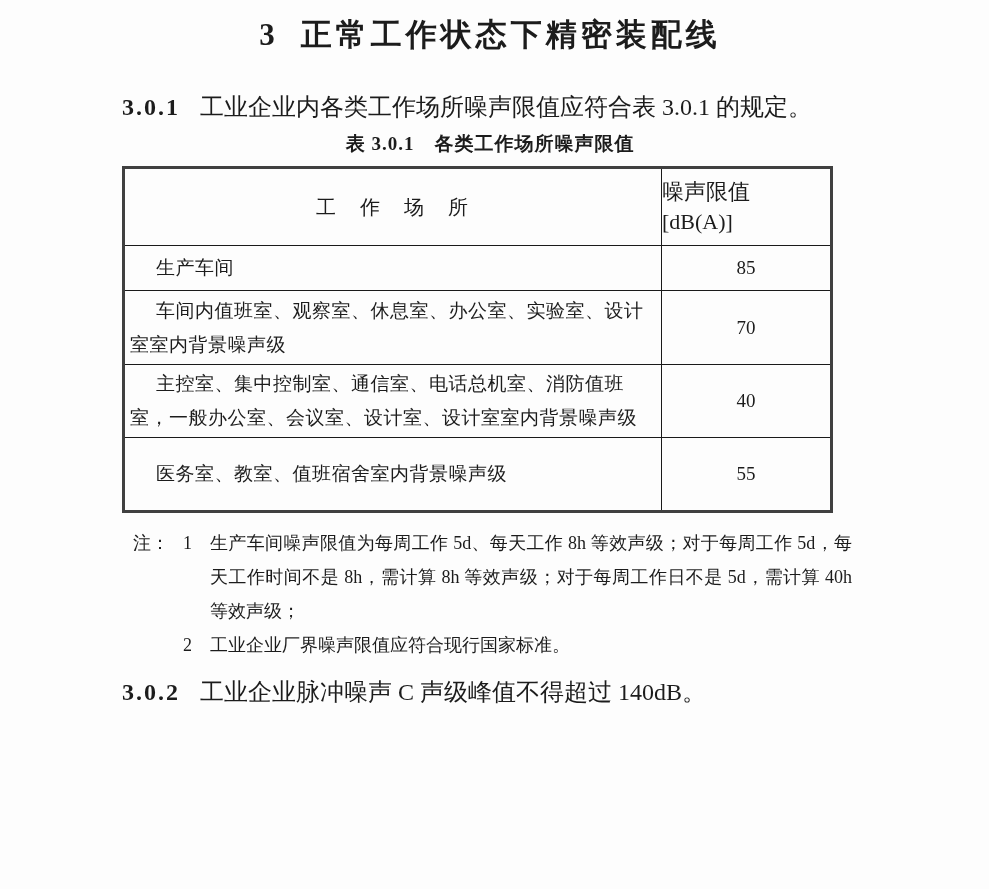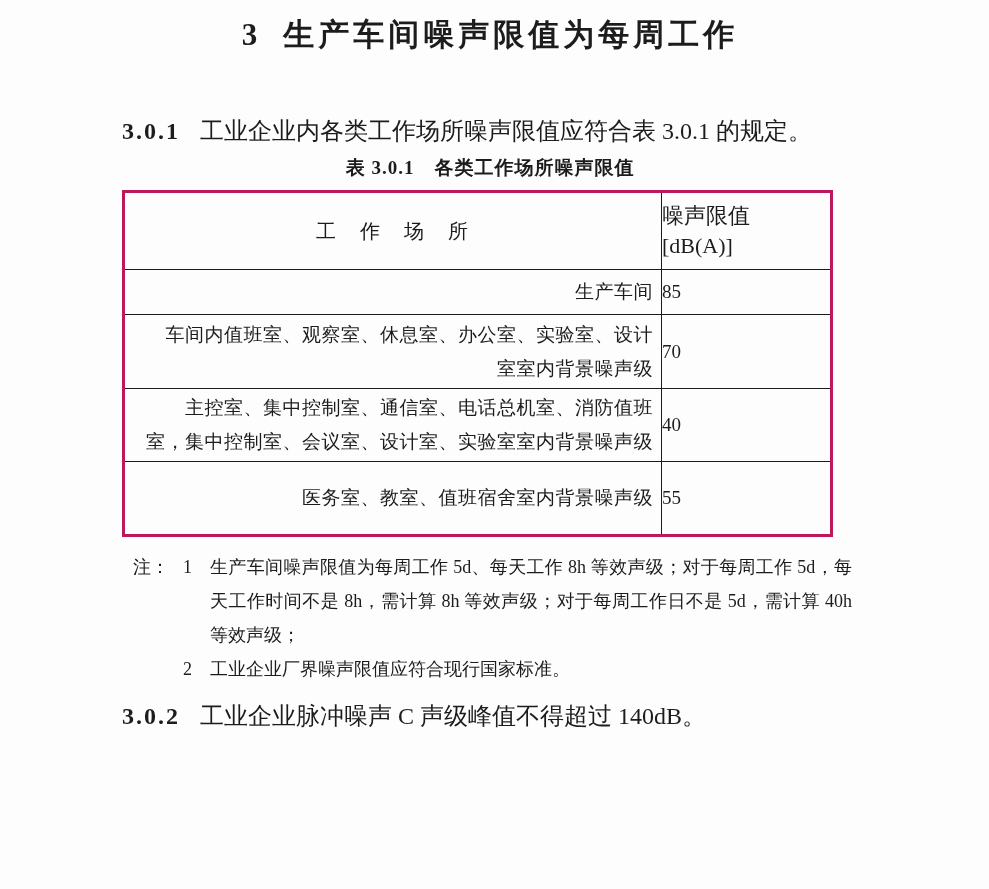--- a/index.html
+++ b/index.html
@@ -32,21 +32,21 @@
     font-size: 24px;
     line-height: 43px;
     text-align: justify;
     text-justify: inter-ideograph;
   }
   .clause .clause-num {
     font-weight: bold;
     letter-spacing: 2px;
     margin-right: 20px;
   }
-  .clause-301 { margin-top: 54px; }
+  .clause-301 { margin-top: 30px; }
   .clause-302 { margin-top: 9px; }
   .clause-303 { margin-top: 0; }
   
   .table-caption {
     margin-top: 1px;
     text-align: center;
     font-size: 19px;
     font-weight: bold;
     letter-spacing: 1px;
     line-height: 28px;
@@ -55,49 +55,50 @@
   table.noise-table {
     margin-top: 8px;
     width: 711px;
     border-collapse: collapse;
     table-layout: fixed;
     font-size: 19px;
   }
   table.noise-table, table.noise-table th, table.noise-table td {
     border: 1.5px solid #1a1a1a;
   }
-  table.noise-table { border: 3px solid #be185d; }
+  table.noise-table { border: 3px solid #404040; }
   thead tr { height: 78px; }
   tbody tr:nth-child(1) { height: 45px; }
   tbody tr:nth-child(2) { height: 74px; }
   tbody tr:nth-child(3) { height: 46px; }
   tbody tr:nth-child(4) { height: 74px; }
   tbody tr:nth-child(5) { height: 38px; }
   th.col-place {
     font-weight: normal;
     text-align: center;
     letter-spacing: 2px;
     font-size: 20px;
   }
   th.col-limit {
     font-weight: normal;
     width: 170px;
     text-align: left;
     font-size: 22px;
     line-height: 30px;
   }
   td.cell-place {
-    text-align: right;
+    text-align: left;
     vertical-align: middle;
     padding: 2px 8px 2px 5px;
     text-indent: 26px;
     line-height: 34px;
     letter-spacing: 0.5px;
   }
   td.cell-limit {
+    text-align: center;
     vertical-align: middle;
     font-size: 19px;
   }
   
   .notes {
     margin-top: 13px;
     margin-left: 11px;
     font-size: 18px;
     line-height: 34px;
   }
@@ -105,21 +106,21 @@
   .note-label { width: 50px; flex: 0 0 50px; }
   .note-num { width: 27px; flex: 0 0 27px; }
   .note-text { flex: 1 1 auto; text-align: justify; padding-right: 6px; }
 </style>
 </head>
 <body>
 
 <div class="page">
   <div class="content">
 
-    <h1 class="chapter-title"><span class="chap-num">3</span><span>生产车间噪声限值为每周工作</span></h1>
+    <h1 class="chapter-title"><span class="chap-num">3</span><span>正常工作状态下精密装配线</span></h1>
 
     <p class="clause clause-301"><span class="clause-num">3.0.1</span><span>工业企业内各类工作场所噪声限值应符合表 3.0.1 的规定。</span></p>
 
     <p class="table-caption">表 3.0.1　各类工作场所噪声限值</p>
 
     <table class="noise-table">
       <thead>
         <tr>
           <th class="col-place">工　作　场　所</th>
           <th class="col-limit">
@@ -131,21 +132,21 @@
       <tbody>
         <tr>
           <td class="cell-place">生产车间</td>
           <td class="cell-limit">85</td>
         </tr>
         <tr>
           <td class="cell-place">车间内值班室、观察室、休息室、办公室、实验室、设计室室内背景噪声级</td>
           <td class="cell-limit">70</td>
         </tr>
         <tr>
-          <td class="cell-place">主控室、集中控制室、通信室、电话总机室、消防值班室，集中控制室、会议室、设计室、实验室室内背景噪声级</td>
+          <td class="cell-place">主控室、集中控制室、通信室、电话总机室、消防值班室，一般办公室、会议室、设计室、设计室室内背景噪声级</td>
           <td class="cell-limit">40</td>
         </tr>
         <tr>
           <td class="cell-place">医务室、教室、值班宿舍室内背景噪声级</td>
           <td class="cell-limit">55</td>
         </tr>
       </tbody>
     </table>
 
     <div class="notes">

